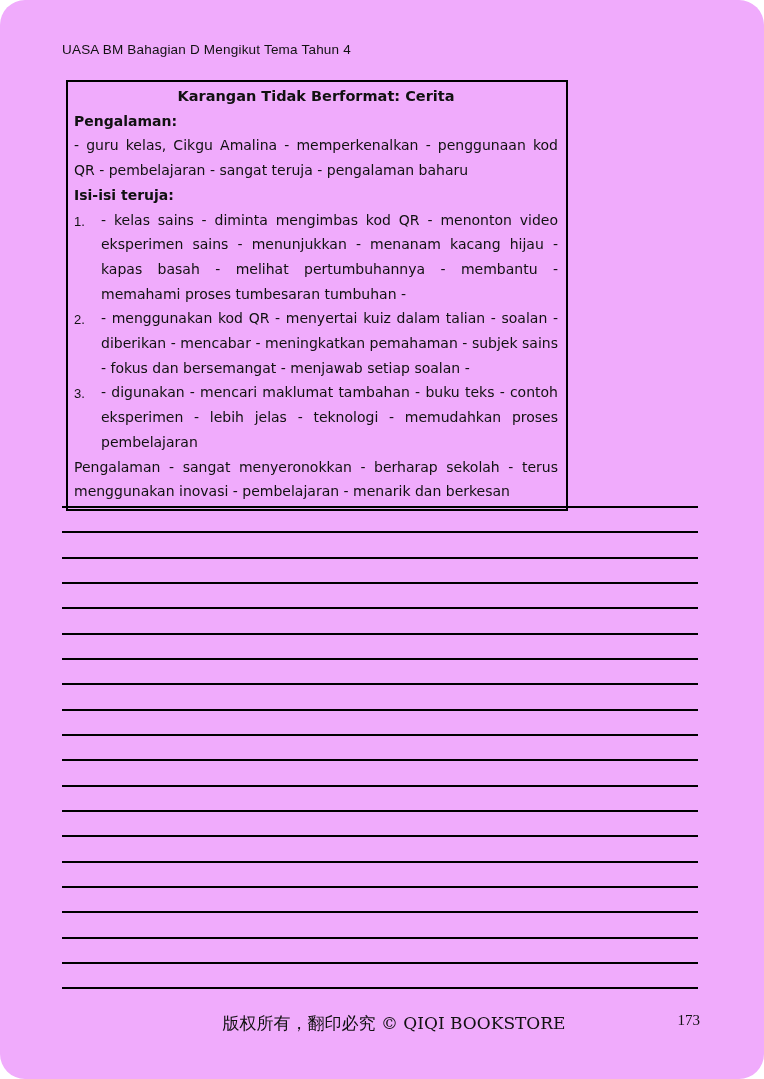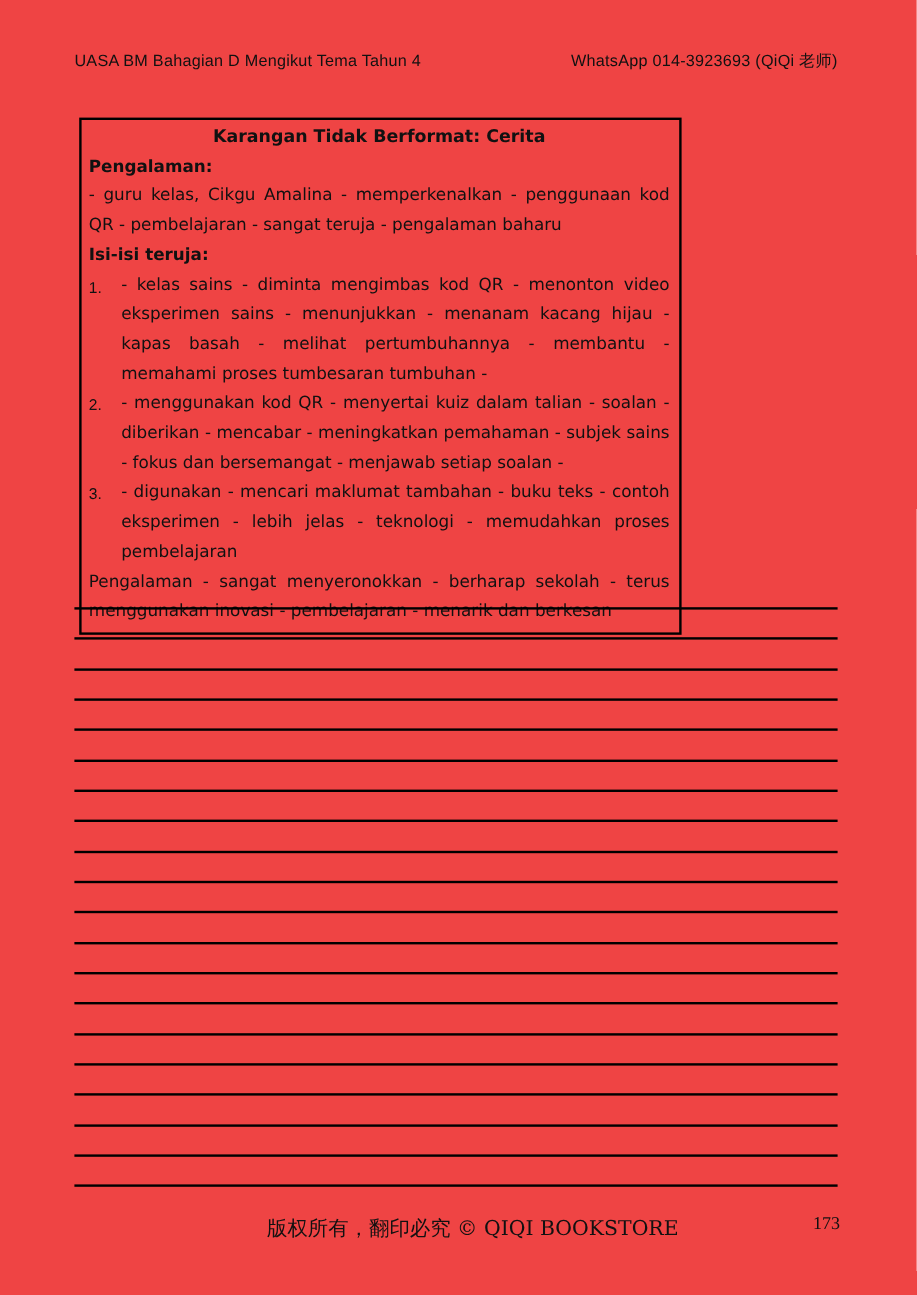--- a/index.html
+++ b/index.html
@@ -5,22 +5,23 @@
   * { margin: 0; padding: 0; box-sizing: border-box; }
   html, body { background: #ffffff; }
   body {
     width: 764px; height: 1079px;
     font-family: "DejaVu Sans", sans-serif;
     color: #000000;
   }
   .page {
     position: relative;
     width: 764px; height: 1079px;
-    background: #ef4444;
+    background: #f0abfc;
     overflow: hidden;
+    border-radius: 25px;
   }
 
   
   .header {
     position: absolute;
     top: 42px; left: 62px; width: 636px;
     display: flex;
     justify-content: space-between;
     align-items: baseline;
     font-family: "Liberation Sans", sans-serif;
@@ -31,21 +32,20 @@
 
   
   .summary-box {
     position: absolute;
     top: 80px; left: 66px; width: 502px;
     border: 2px solid #000000;
     padding: 2px 8px 5px 6px;
     font-size: 14px;
     line-height: 24.7px;
     color: #111111;
-    margin-top: 18px;
   }
   .box-title {
     text-align: center;
     font-weight: bold;
     font-size: 14.5px;
   }
   .section-heading {
     font-weight: bold;
   }
   .para {
@@ -92,21 +92,20 @@
     color: #111111;
   }
 </style>
 </head>
 <body>
 
 <div class="page">
 
   <div class="header">
     <span>UASA BM Bahagian D Mengikut Tema Tahun 4</span>
-    <span>WhatsApp 014-3923693 (QiQi 老师)</span>
   </div>
 
   <div class="summary-box">
     <div class="box-title">Karangan Tidak Berformat: Cerita</div>
 
     <div class="section-heading">Pengalaman:</div>
     <div class="para">- guru kelas, Cikgu Amalina - memperkenalkan - penggunaan kod QR - pembelajaran - sangat teruja - pengalaman baharu</div>
 
     <div class="section-heading">Isi-isi teruja:</div>
 

